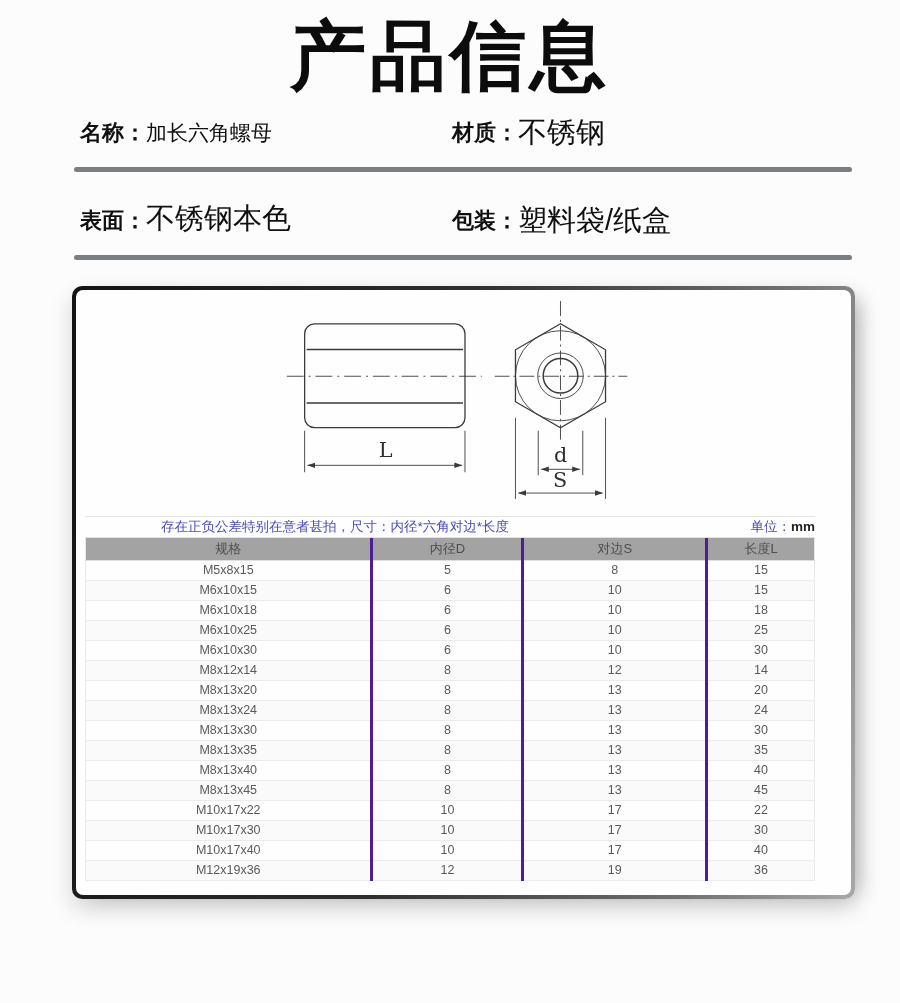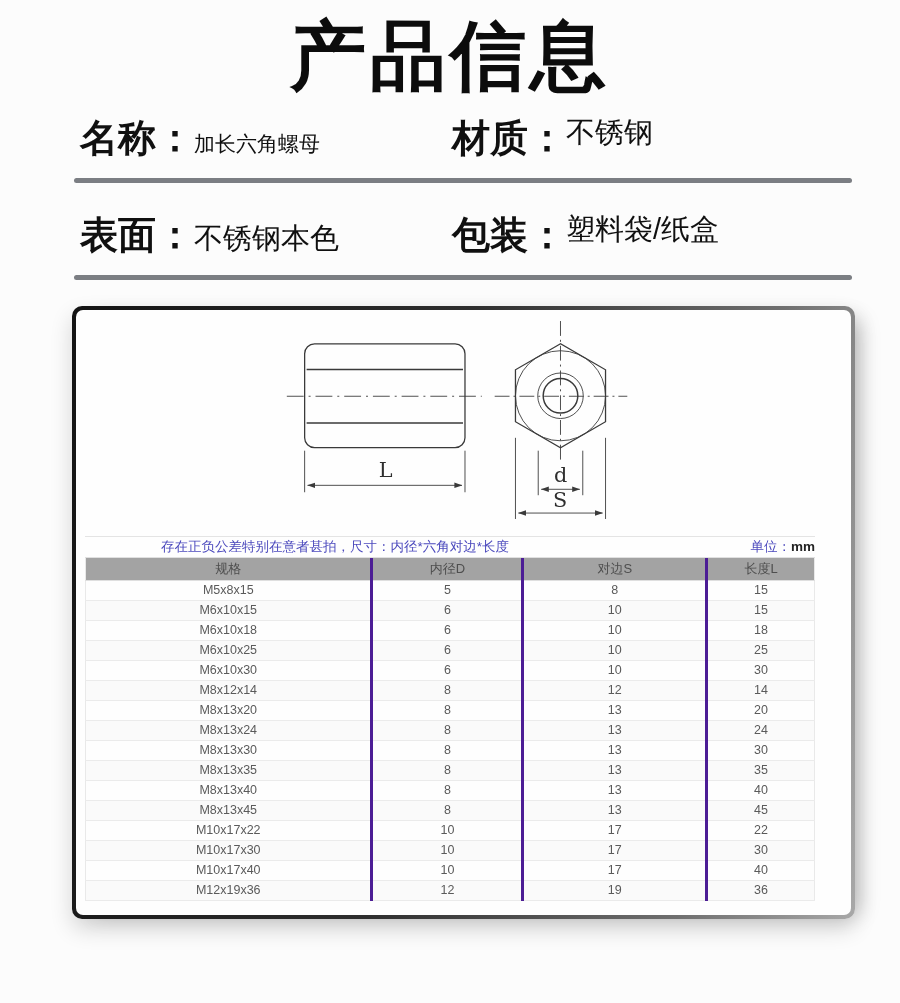--- a/index.html
+++ b/index.html
@@ -20,22 +20,22 @@
   }
   .sub-title {
     font-size:13px; letter-spacing:5px; color:#d6d6d6;
     font-weight:600; margin-top:-9px;
   }
 
   
   .field-row { display:flex; align-items:baseline; margin-top:18px; }
   .field-row.second { margin-top:27px; }
   .field-left { margin-left:80px; width:372px; display:flex; align-items:baseline; }
-  .field-right { display:flex; align-items:flex-start; }
-  .f-label { font-size:38px; font-weight:600; color:#101010; white-space:nowrap; }
+  .field-right { display:flex; align-items:center; }
+  .f-label { font-size:22px; font-weight:600; color:#101010; white-space:nowrap; }
   .f-value { font-size:29px; font-weight:500; color:#101010; white-space:nowrap; }
   .f-value.small { font-size:21px; }
   .divider {
     height:5px; width:778px; margin:14px 0 0 74px;
     background:#7b7e83; border-radius:3px;
   }
 
   
   .card-border {
     width:783px; margin:26px 0 0 72px;

